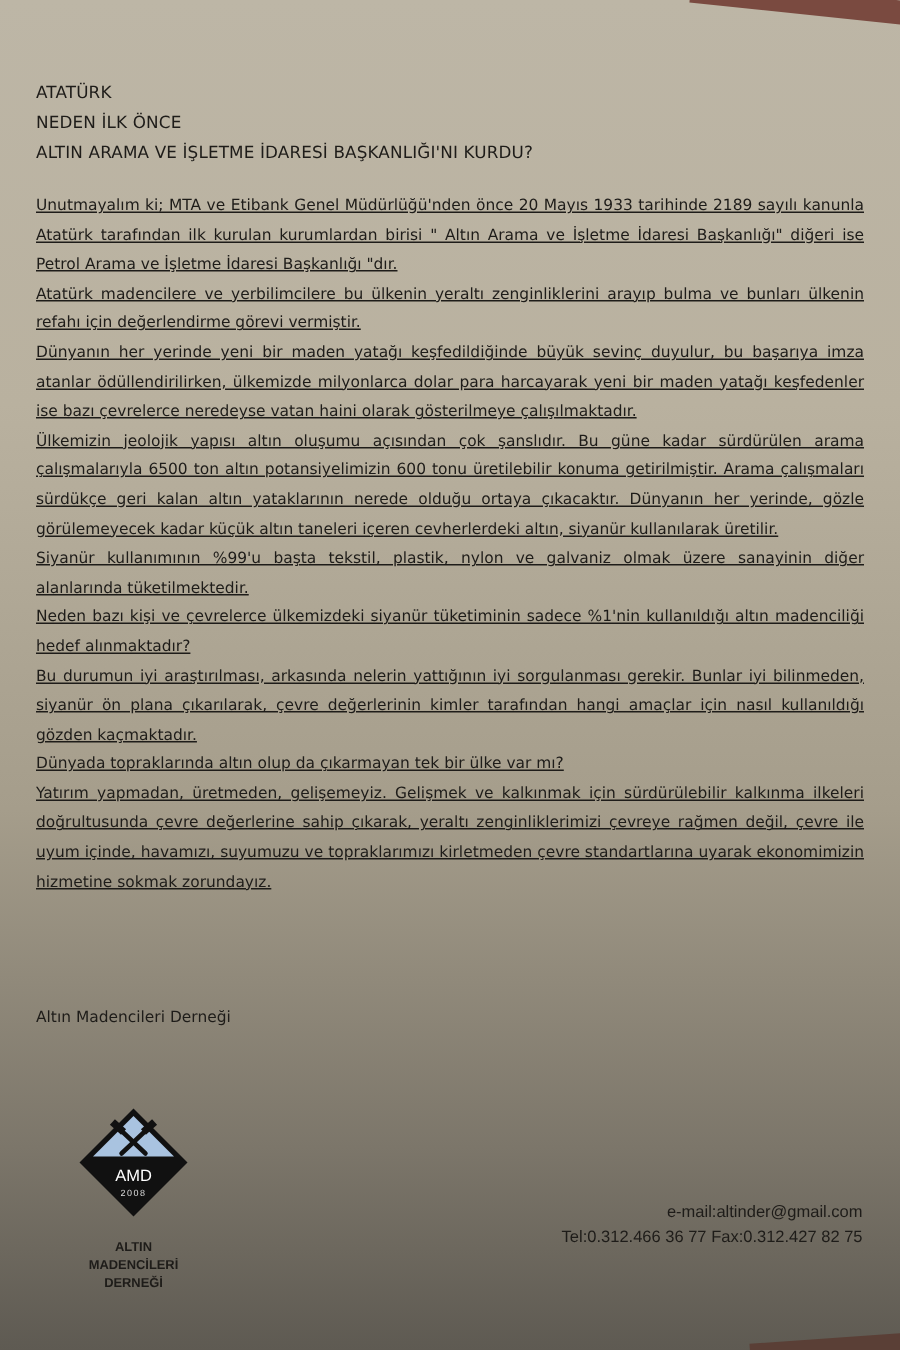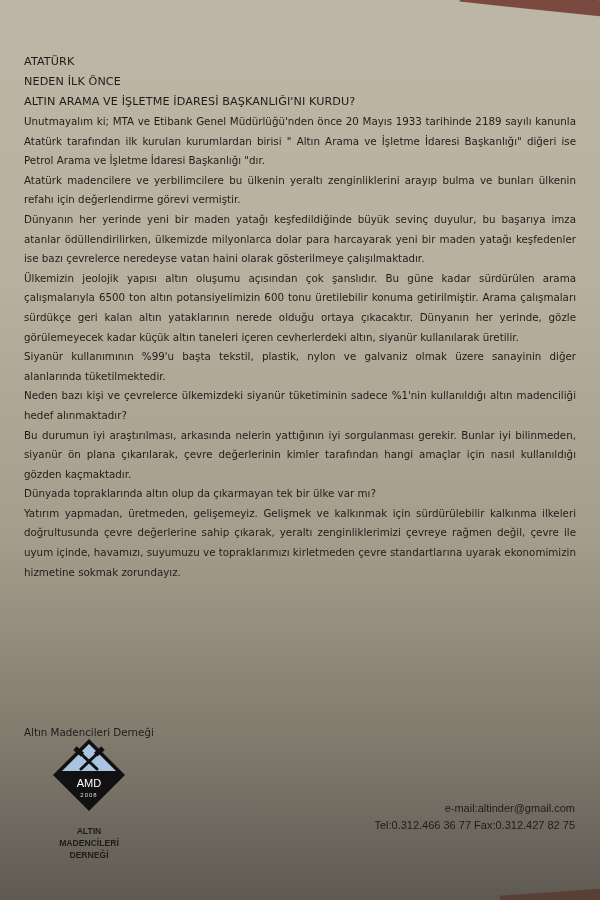--- a/index.html
+++ b/index.html
@@ -12,23 +12,23 @@
   .corner-top {
     position: absolute; top: -6px; right: -20px; width: 160px; height: 16px;
     background: #7a4a40; transform: rotate(6deg);
   }
   .corner-bottom {
     position: absolute; bottom: -6px; right: -10px; width: 110px; height: 14px;
     background: #5a3f36; transform: rotate(-4deg);
   }
   .page { position: absolute; left: 24px; top: 52px; width: 552px; }
   .heading { font-weight: normal; font-size: 11.2px; line-height: 20px; letter-spacing: 0.1px; }
-  .body { font-size: 10.3px; line-height: 19.6px; text-align: justify; }
+  .body { margin-top: 16px; font-size: 10.3px; line-height: 19.6px; text-align: justify; text-decoration: underline; }
   .body p { margin: 0; }
-  .sig { position: absolute; left: 24px; top: 726px; font-size: 10.3px; }
+  .sig { position: absolute; left: 24px; top: 672px; font-size: 10.3px; }
   .logo { position: absolute; left: 52px; top: 738px; width: 74px; height: 74px; }
   .logo-caption {
     position: absolute; left: 52px; top: 825px; width: 74px;
     text-align: center; font-size: 8.6px; line-height: 12px; font-family: "Liberation Sans", sans-serif; font-weight: bold;
   }
   .contact {
     position: absolute; right: 25px; top: 800px; text-align: right;
     font-family: "Liberation Sans", sans-serif; font-size: 11px; line-height: 17px; margin-left: 39px;
   }
 </style>

